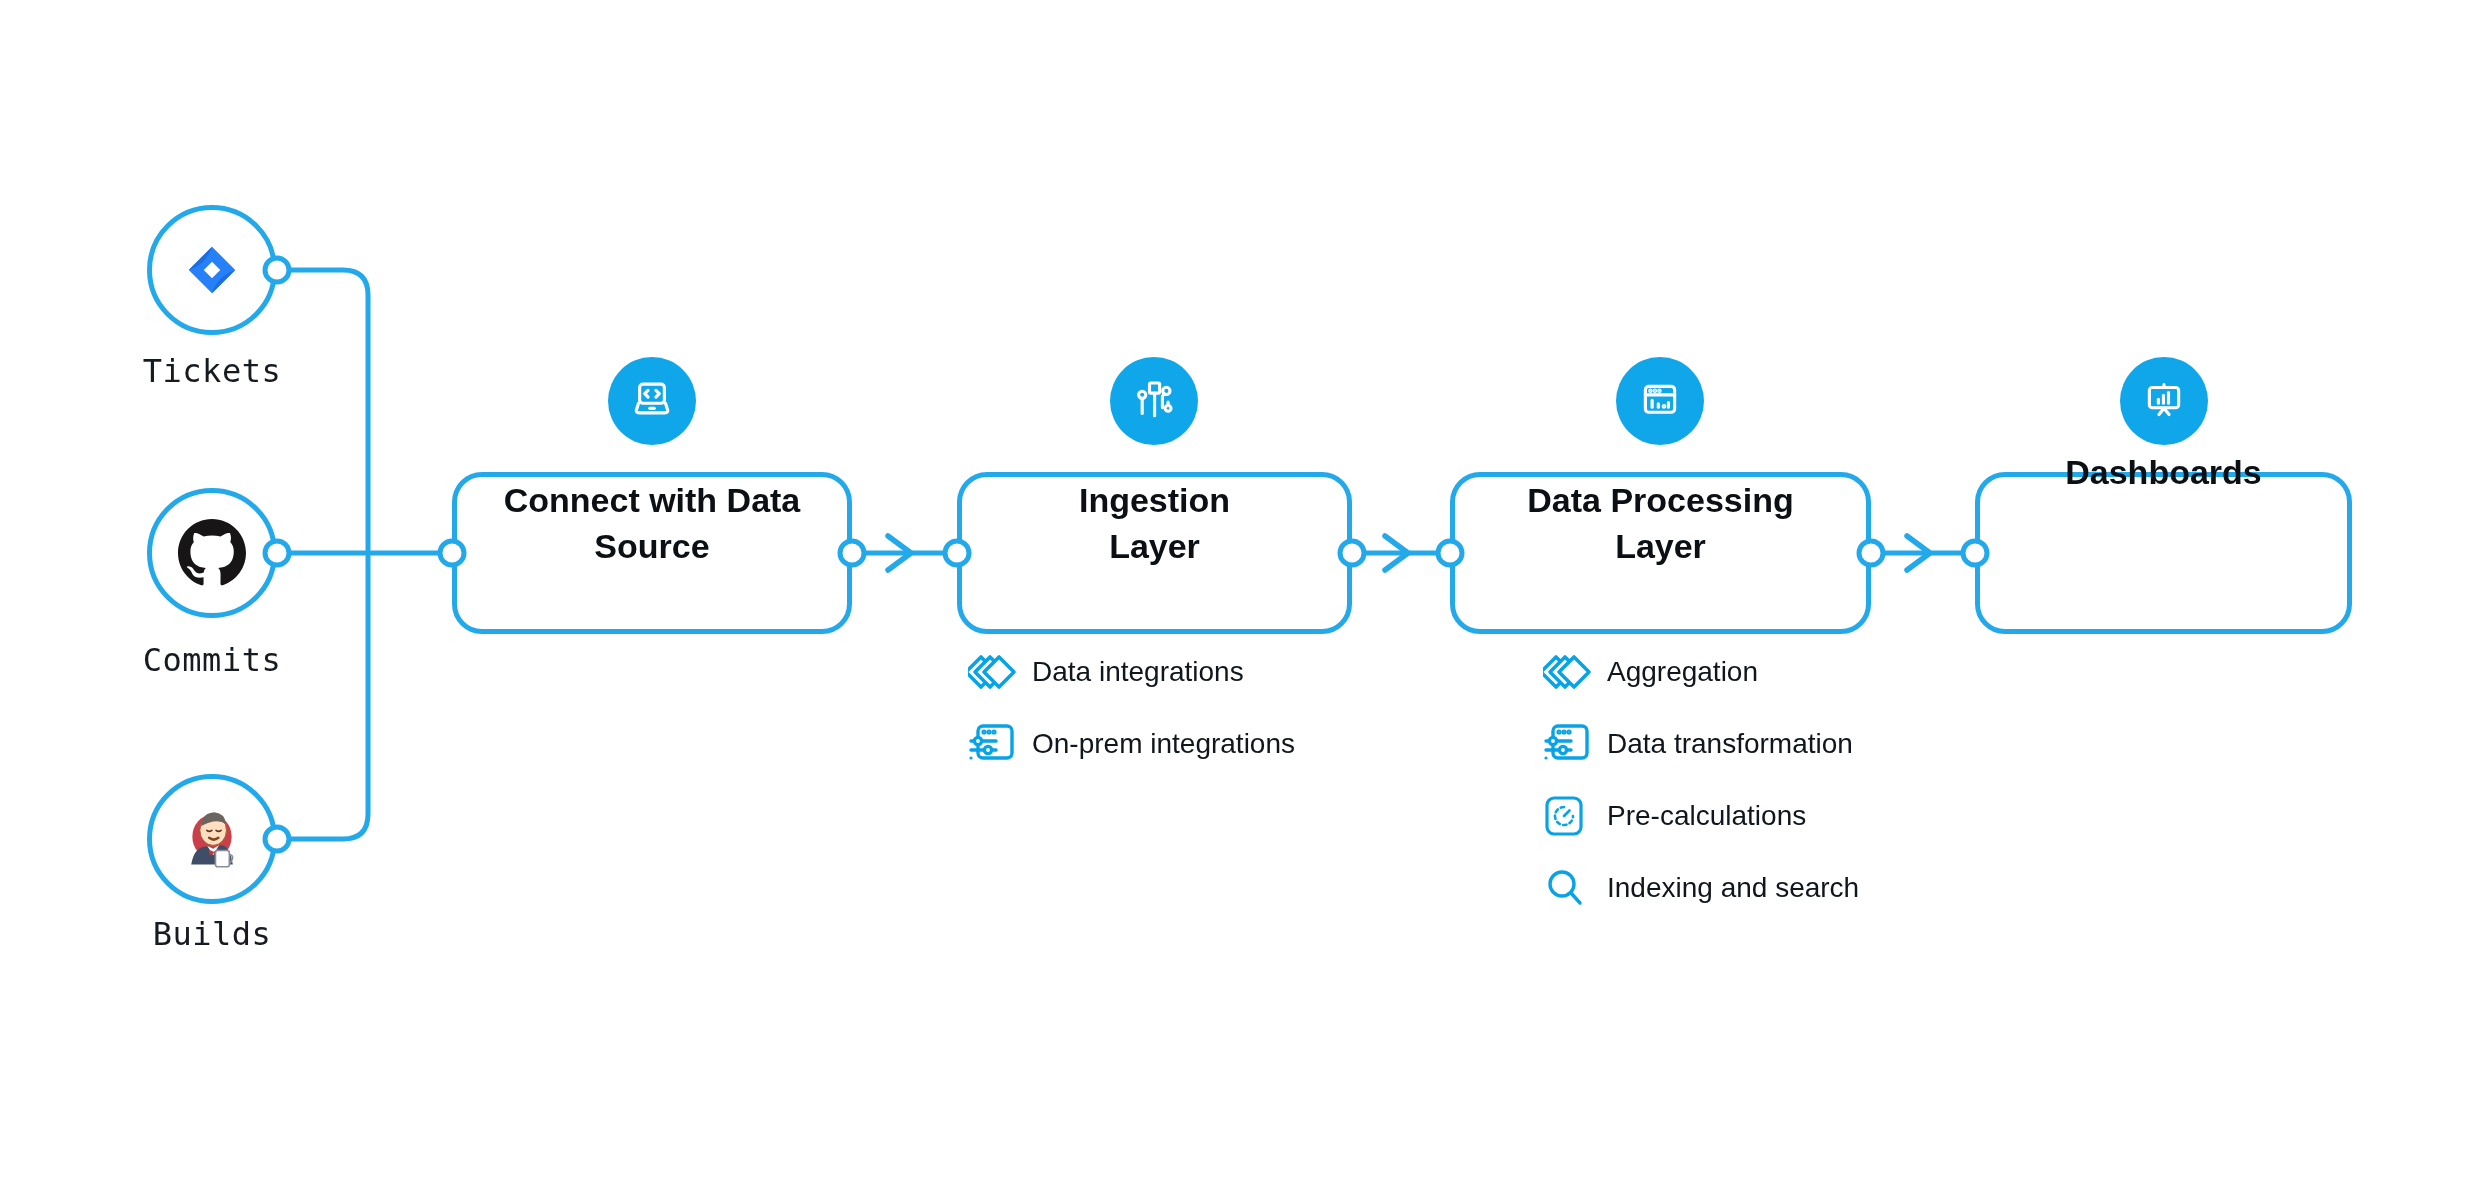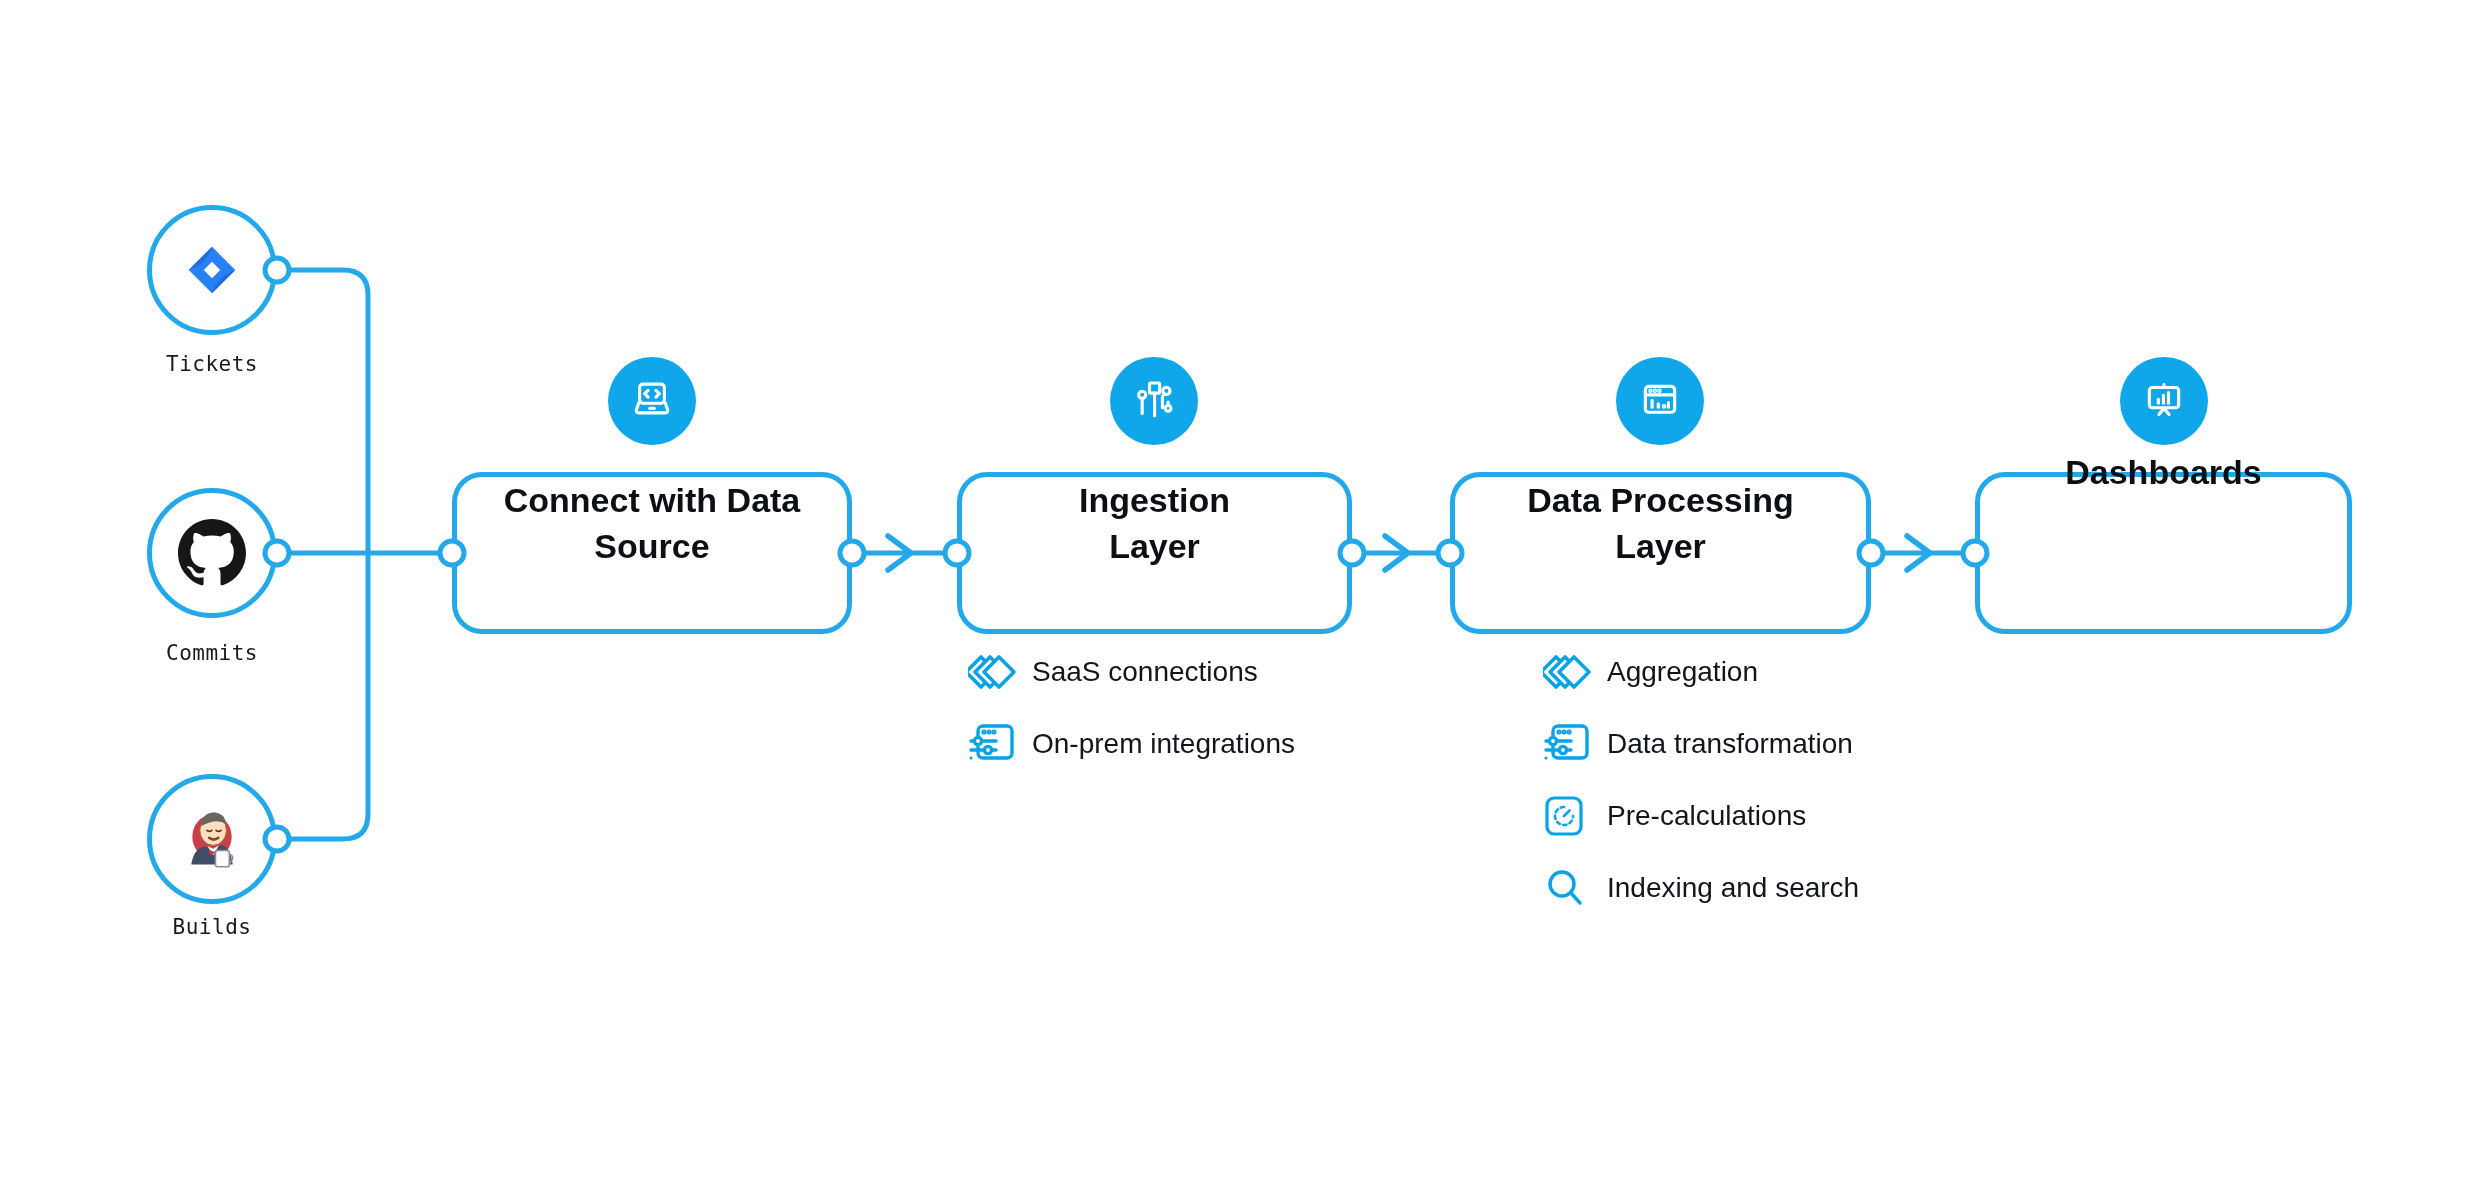--- a/index.html
+++ b/index.html
@@ -18,21 +18,21 @@
   .wires{position:absolute;left:0;top:0;z-index:5;pointer-events:none;}
   
   .node{
     position:absolute;width:130px;height:130px;box-sizing:border-box;
     border:5px solid var(--line);border-radius:50%;background:#fff;
     display:flex;align-items:center;justify-content:center;z-index:2;
   }
   .node-label{
     position:absolute;width:260px;text-align:center;z-index:2;
     font-family:"DejaVu Sans Mono","Liberation Mono",monospace;
-    font-size:21px;font-weight:500;color:#171b20;letter-spacing:.5px;
+    font-size:32px;font-weight:500;color:#171b20;letter-spacing:.5px;
   }
   
   .flow-box{
     position:absolute;top:472px;height:162px;box-sizing:border-box;
     border:5px solid var(--line);border-radius:30px;background:#fff;
     display:flex;align-items:flex-start;justify-content:center;z-index:2;
   }
   .box-title{
     font-size:34px;font-weight:700;line-height:1.36;text-align:center;color:var(--ink);
   }
@@ -150,21 +150,21 @@
 
   <div class="feature-list" style="left:968px;">
     <div class="list-row">
       <span class="li-icon">
         <svg width="50" height="40" viewBox="0 0 50 40" fill="#ffffff" stroke="#07a3e6" stroke-width="3.6" stroke-linejoin="round">
           <path d="M13 5 L28 20 L13 35 L-2 20 Z"></path>
           <path d="M22 5 L37 20 L22 35 L7 20 Z"></path>
           <path d="M31 5 L46 20 L31 35 L16 20 Z"></path>
         </svg>
       </span>
-      <span class="li-label">SaaS connections</span>
+      <span class="li-label">Data integrations</span>
     </div>
     <div class="list-row">
       <span class="li-icon">
         <svg width="50" height="42" viewBox="0 0 50 42" fill="none" stroke="#07a3e6" stroke-width="3.4" stroke-linecap="round">
           <rect x="10" y="3" width="34" height="32" rx="5"></rect>
           <circle cx="16" cy="9" r="0.9" fill="#07a3e6"></circle>
           <circle cx="21" cy="9" r="0.9" fill="#07a3e6"></circle>
           <circle cx="26" cy="9" r="0.9" fill="#07a3e6"></circle>
           <path d="M3 18 H28"></path>
           <circle cx="10" cy="18" r="3.6" fill="#ffffff"></circle>

